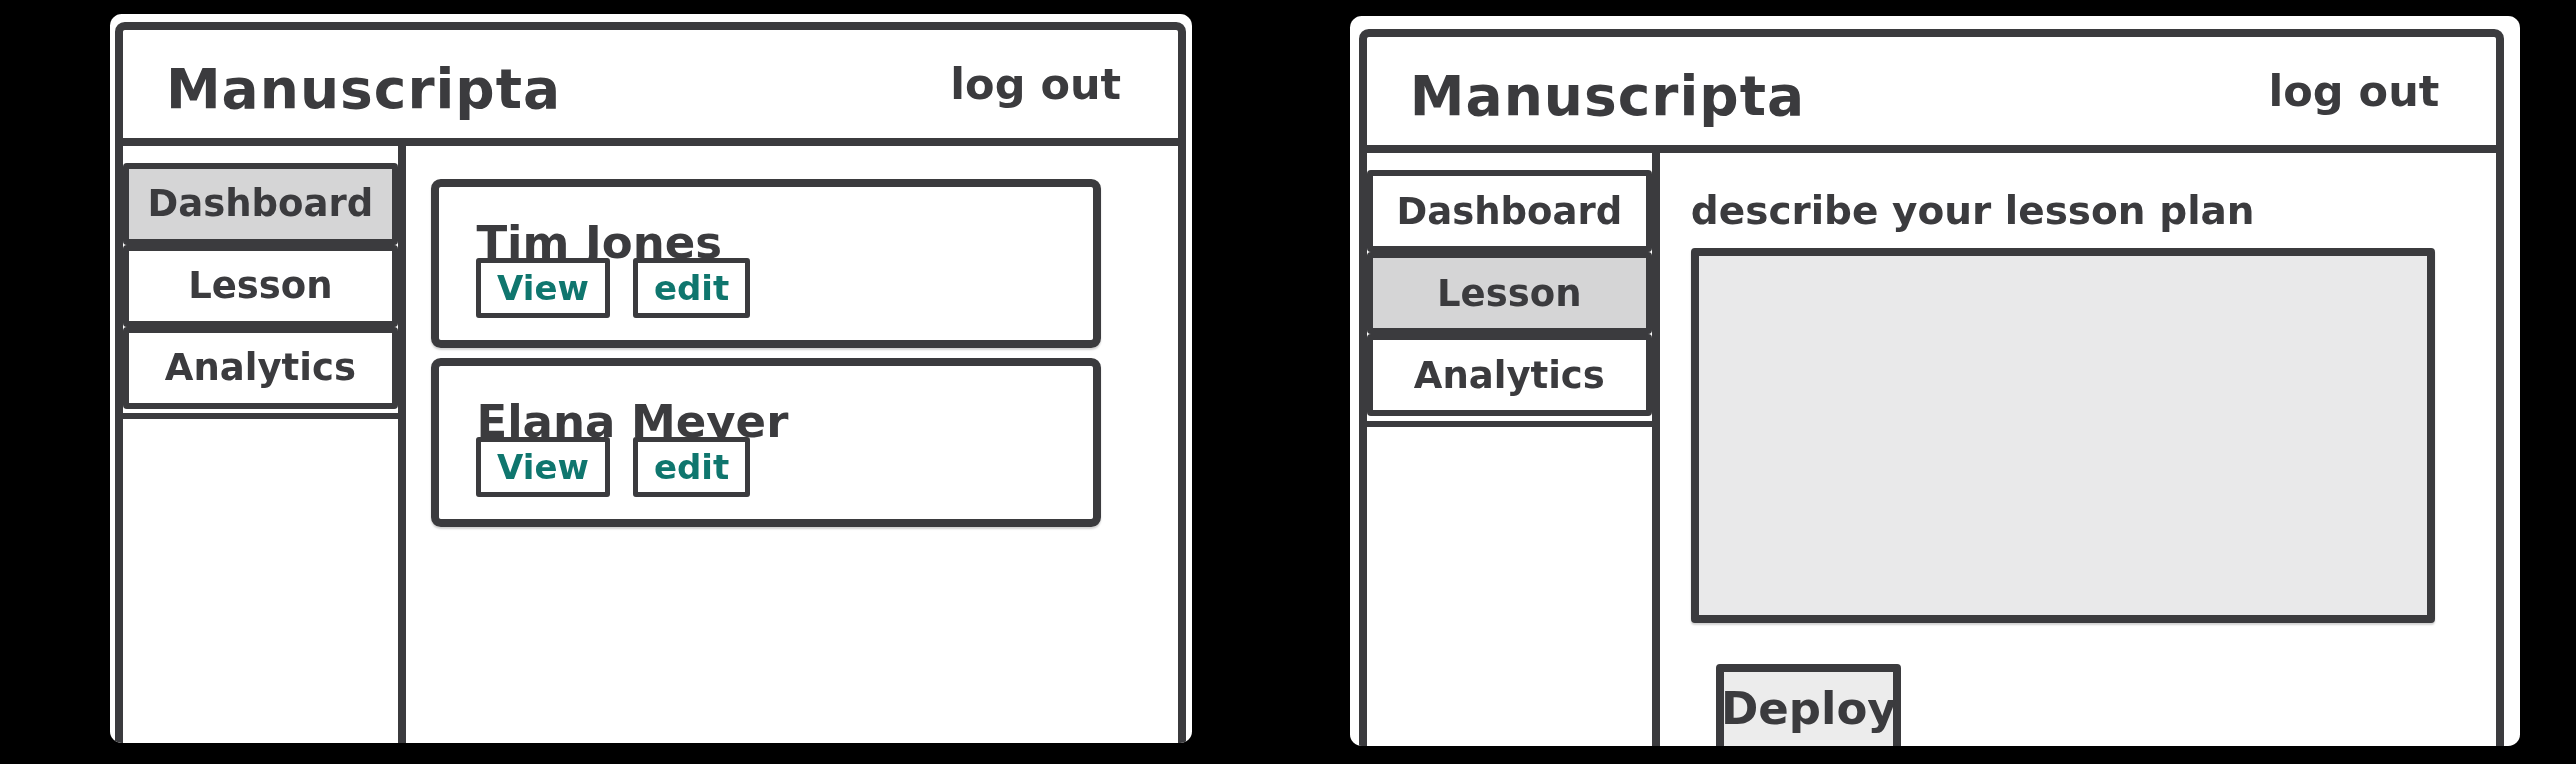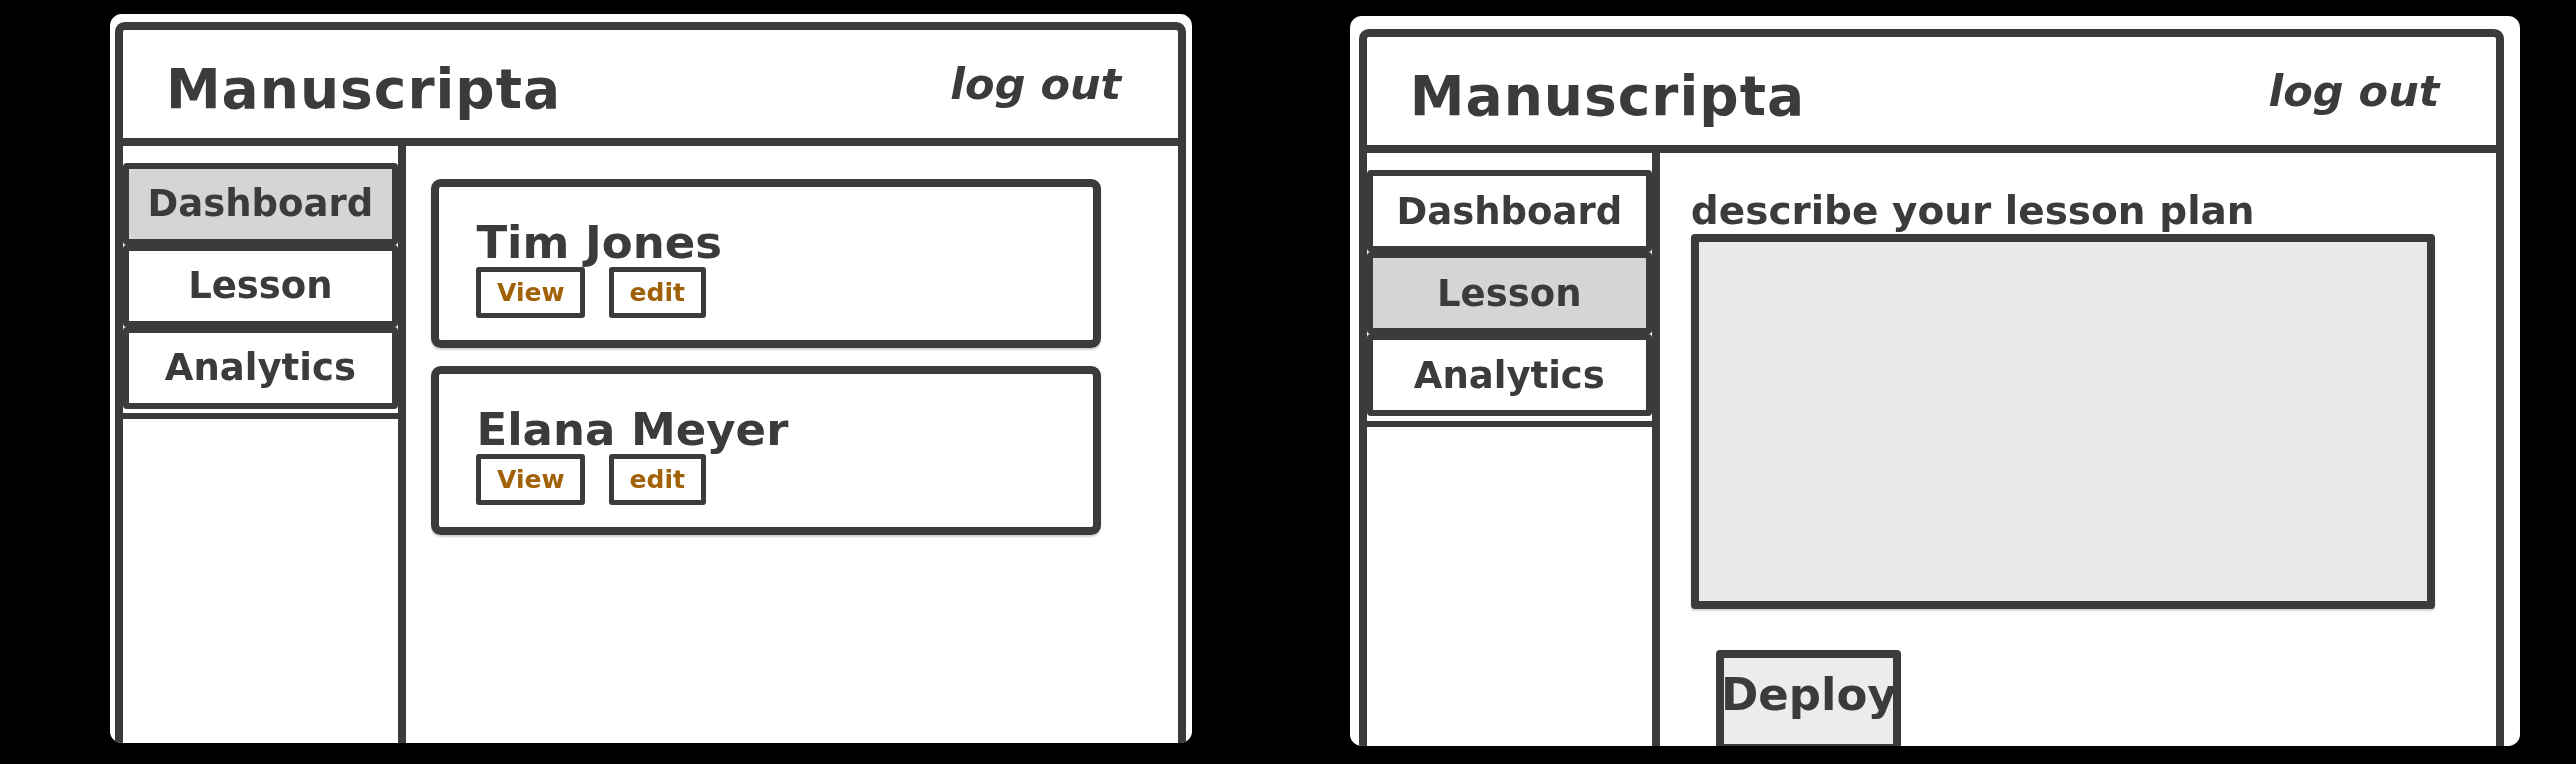--- a/index.html
+++ b/index.html
@@ -6,46 +6,46 @@
   #canvas{
     position:relative;width:2576px;height:765px;background:#000;overflow:hidden;
     font-family:"DejaVu Sans","Liberation Sans",sans-serif;font-weight:bold;color:#3b3b3e;
   }
   .window{position:absolute;background:#fff;overflow:hidden;border-radius:11.8px;box-sizing:border-box;}
   #win-left{left:110px;top:13.7px;width:1082px;height:729px;padding:7.9px 5.9px 0 4.9px;}
   #win-right{left:1350px;top:15.7px;width:1170px;height:730px;padding:13.7px 15.7px 0 8.8px;}
   .frame{border:8.8px solid #3b3b3e;border-radius:9.8px;height:884px;display:flex;flex-direction:column;background:#fff;}
   .appbar{height:108px;border-bottom:8.8px solid #3b3b3e;display:flex;align-items:center;justify-content:space-between;padding:0 57px 0 43px;flex:none;}
   .brand{font-size:55px;letter-spacing:1px;margin-top:10px;}
-  .logout{font-size:43px;cursor:pointer;font-style:italic;}
+  .logout{font-size:43px;cursor:pointer;}
   .body{display:flex;flex:1;min-height:0;}
   .sidebar{width:283px;flex:none;border-right:8.8px solid #3b3b3e;display:flex;flex-direction:column;box-sizing:border-box;}
   #win-right .sidebar{width:293px;}
   .nav-item{
     height:82px;margin-top:0;border:6.9px solid #3b3b3e;border-radius:3.9px;box-sizing:border-box;
     display:flex;align-items:center;justify-content:center;font-size:37px;background:#fff;cursor:pointer;
   }
   .nav-item:first-child{margin-top:17px;}
   .nav-item.active{background:#d5d5d6;}
   .nav-spacer{flex:1;border-top:6.9px solid #3b3b3e;margin-top:4.9px;}
   .content{flex:1;position:relative;box-sizing:border-box;}
   #win-left .content{padding:33px 77px 0 25.5px;}
   .card{
     border:8.8px solid #3b3b3e;border-radius:9.8px;height:169px;box-sizing:border-box;
     position:relative;padding:29.5px 37px;background:#fff;box-shadow:0 2px 2px rgba(0,0,0,0.18);
   }
-  .card + .card{margin-top:18px;}
+  .card + .card{margin-top:10px;}
   .card-title{font-size:45px;}
   .card-actions{position:absolute;left:37px;bottom:21.6px;display:flex;gap:23.6px;}
   .btn{
-    border:5.9px solid #3b3b3e;background:#fff;color:#a16207;font-family:inherit;font-weight:bold;
-    font-size:25px;padding:7.9px 15.7px;border-radius:2.9px;cursor:pointer;line-height:1;
+    border:5.9px solid #3b3b3e;background:#fff;color:#0f766e;font-family:inherit;font-weight:bold;
+    font-size:34px;padding:7.9px 15.7px;border-radius:2.9px;cursor:pointer;line-height:1;
   }
   #win-right .content{padding:35px 61px 0 31px;display:flex;flex-direction:column;align-items:stretch;}
-  .prompt{font-size:39px;margin-bottom:1px;}
+  .prompt{font-size:39px;margin-bottom:15px;}
   .plan-input{
     height:375px;box-sizing:border-box;background:#e9e9ea;border:8.8px solid #3b3b3e;border-radius:3.9px;
     resize:none;outline:none;font-family:inherit;font-size:35px;color:#3b3b3e;padding:13.7px;box-shadow:0 2px 2px rgba(0,0,0,0.18);
   }
   .deploy{
     margin:41px 0 0 25.5px;width:185px;height:102px;background:#ececec;border:8.8px solid #3b3b3e;border-radius:3.9px;
     font-family:inherit;font-weight:bold;font-size:45px;color:#3b3b3e;cursor:pointer;
     display:flex;align-items:flex-start;justify-content:center;padding-top:9.8px;box-sizing:border-box;
   }
 </style>

